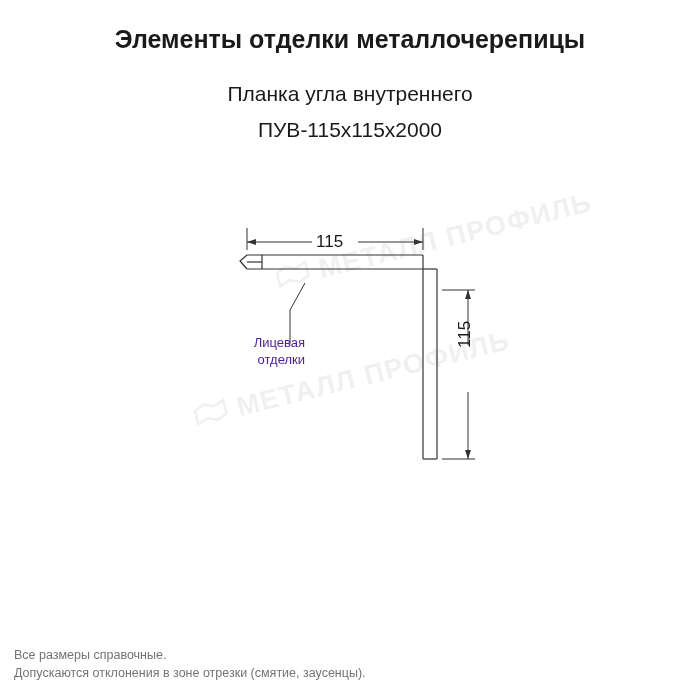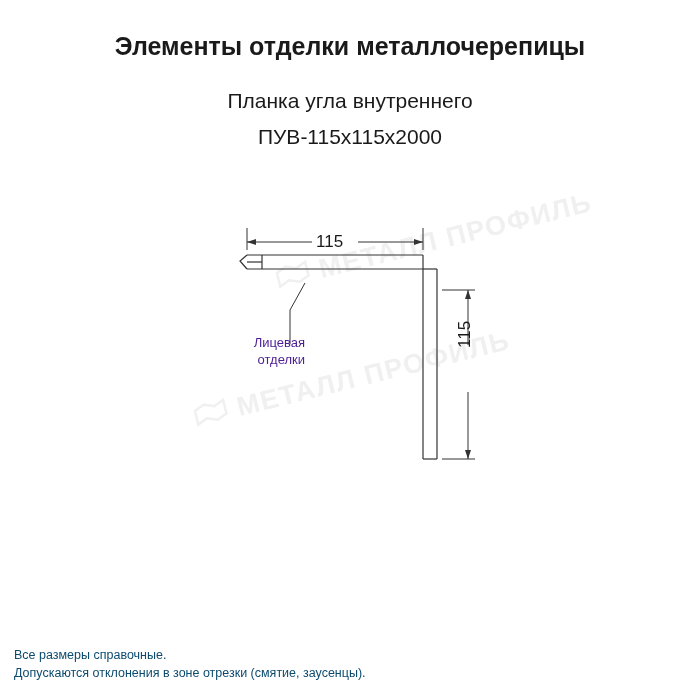--- a/index.html
+++ b/index.html
@@ -25,21 +25,21 @@
     top: 20px;
     left: 0;
     width: 700px;
     text-align: center;
   }
   .main-title {
     font-size: 25px;
     font-weight: bold;
     letter-spacing: 0px;
     line-height: 30px;
-    margin: 11px;
+    margin: 4px;
   }
   .sub-title {
     font-size: 21px;
     font-weight: normal;
     line-height: 28px;
     margin: 8px;
     margin-top: 26px;
   }
   .sub-title2 {
     font-size: 21px;
@@ -78,21 +78,21 @@
     width: 700px;
     height: 700px;
   }
 
   .footer {
     position: absolute;
     left: 14px;
     bottom: 18px;
     font-size: 12.5px;
     line-height: 18px;
-    color: #0c4a6e;
+    color: #737373;
   }
   .footer div { white-space: nowrap; }
 
   .dim-label {
     position: absolute;
     font-size: 17px;
     color: #1a1a1a;
     font-family: "Liberation Sans", sans-serif;
   }
   .dim-top {

